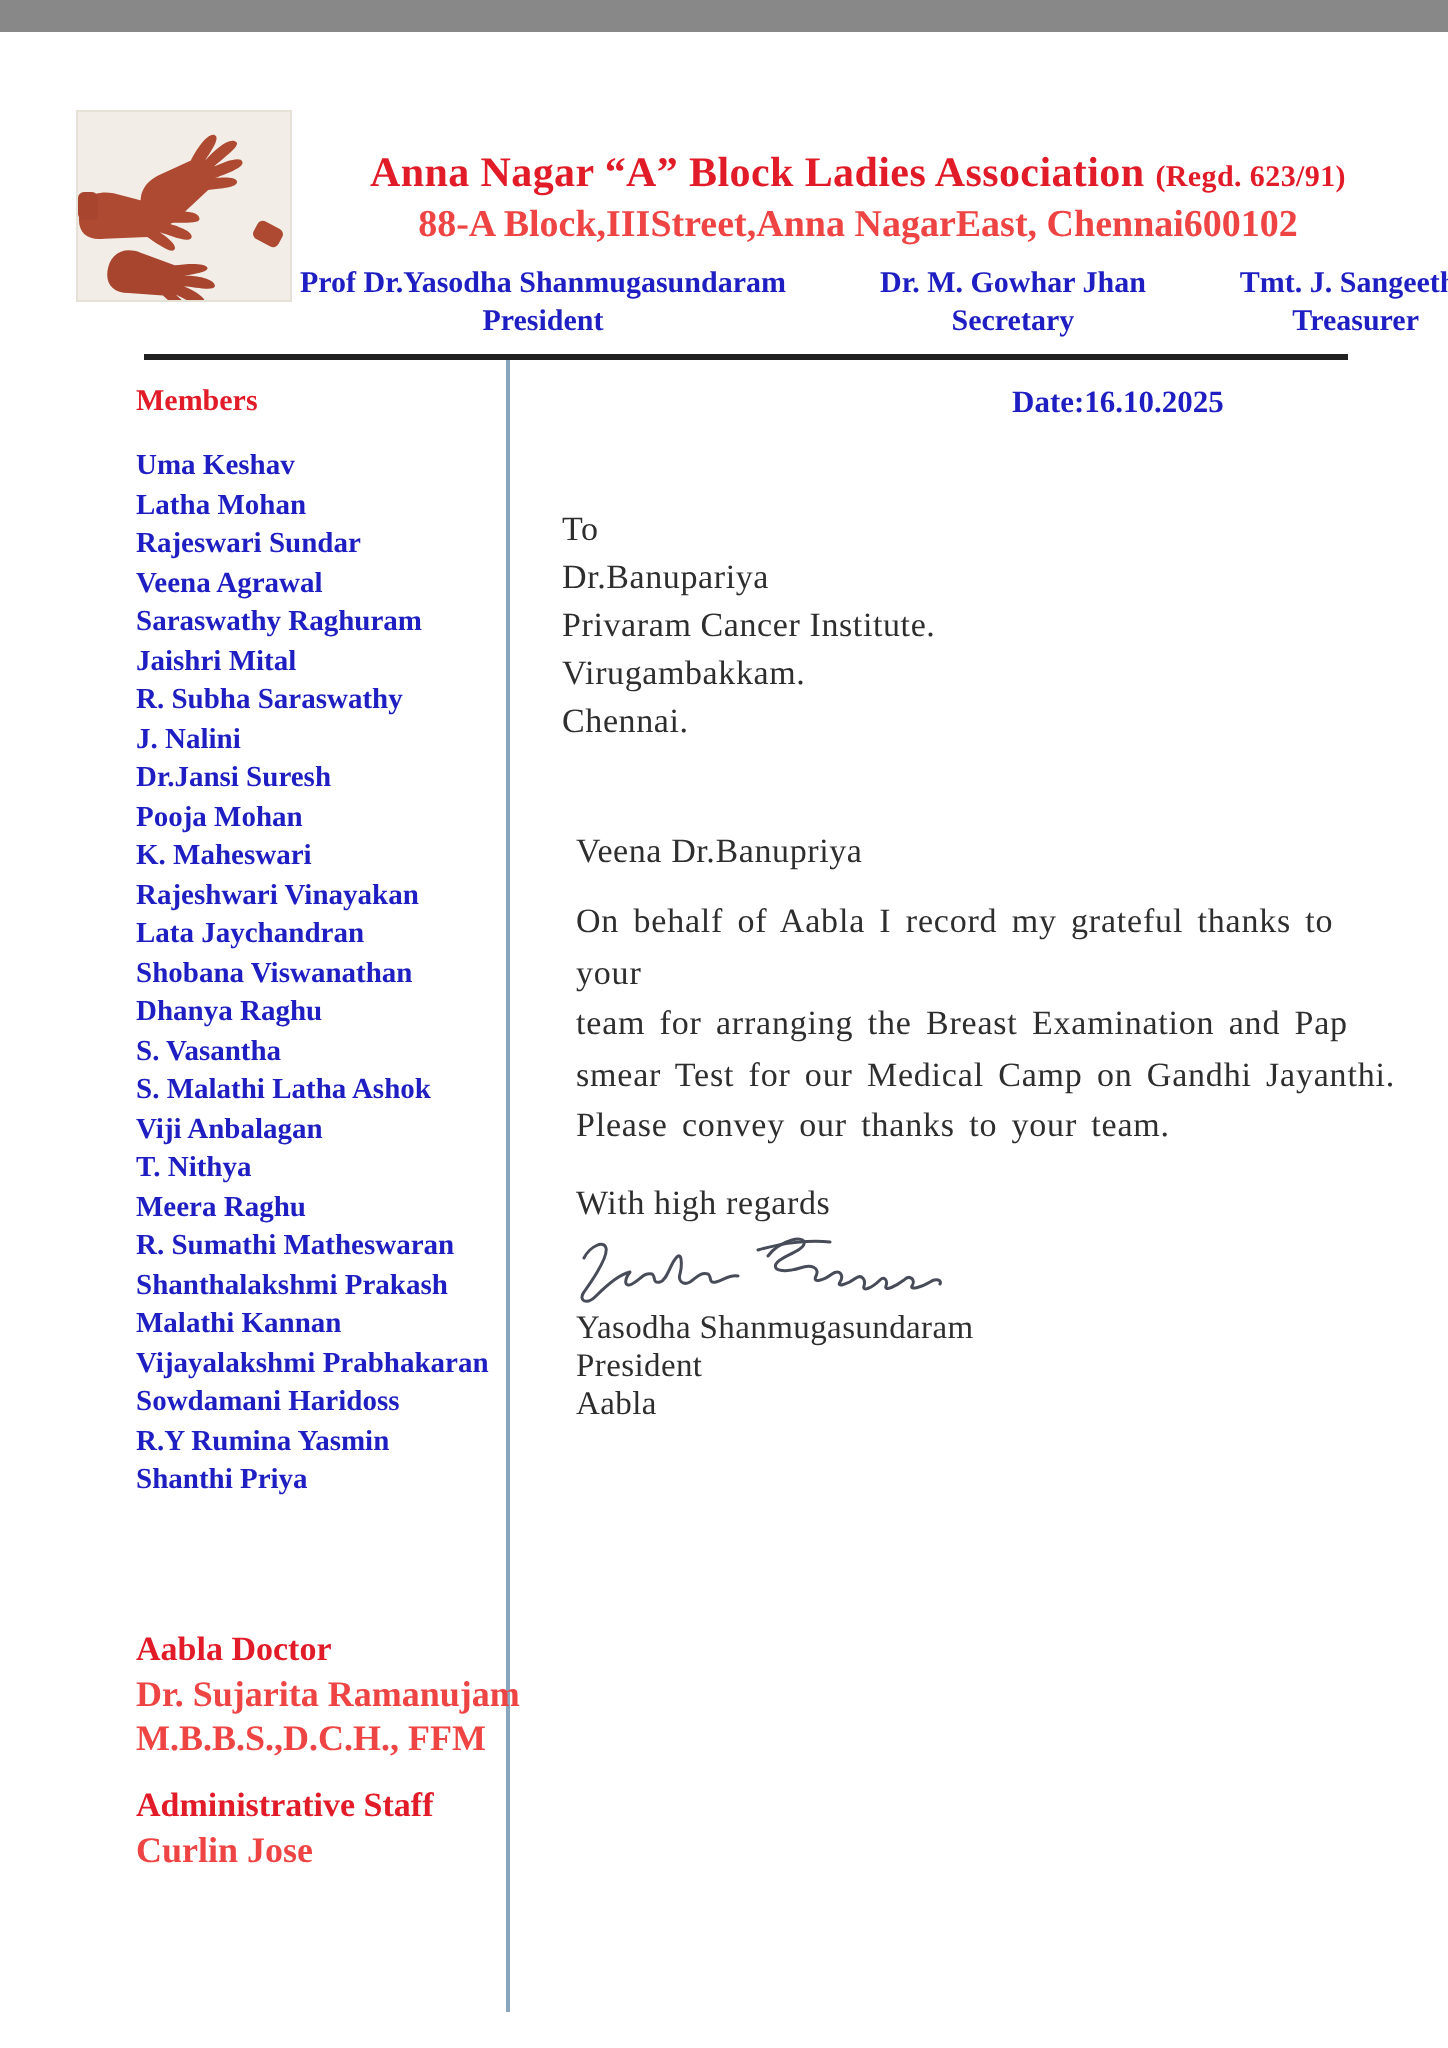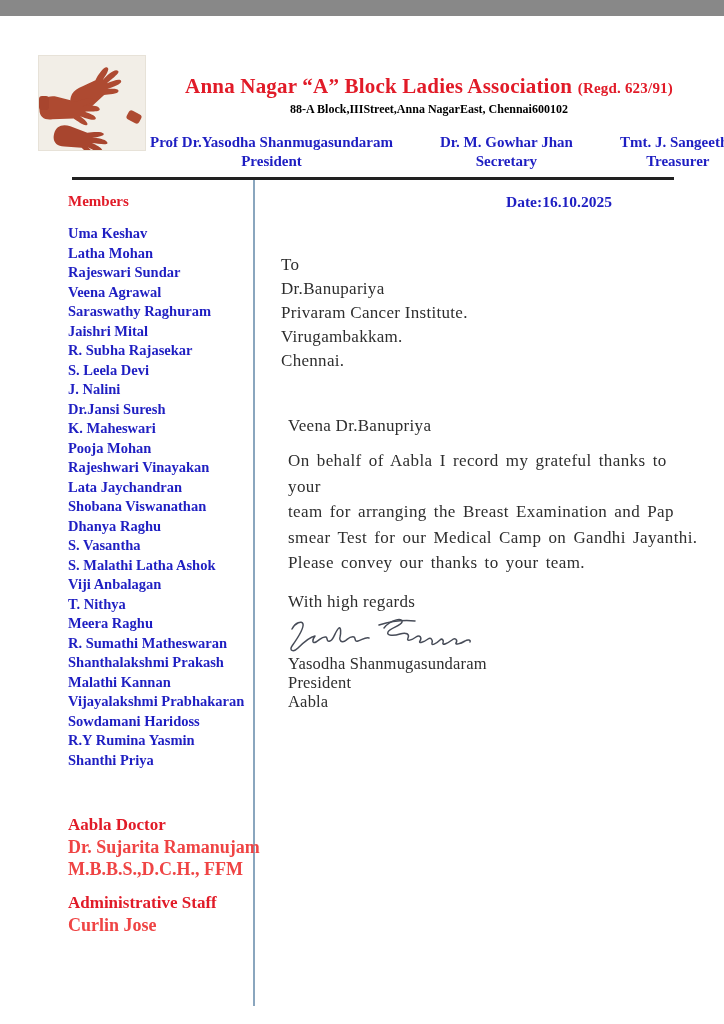--- a/index.html
+++ b/index.html
@@ -39,23 +39,23 @@
     white-space: nowrap;
     letter-spacing: 0.2px;
   }
   .assoc-regd {
     font-size: 15px;
     font-weight: bold;
     color: #e11b28;
   }
   .assoc-address {
     margin-top: 3px;
-    font-size: 12px;
-    font-weight: bold;
-    color: #000000;
+    font-size: 19px;
+    font-weight: bold;
+    color: #ef4444;
   }
   .officers-row {
     position: absolute;
     left: 150px; top: 118px;
     width: 560px;
     display: flex;
     justify-content: space-between;
     gap: 47px;
   }
   .officer-col { text-align: center; }
@@ -237,26 +237,25 @@
   <div class="v-rule"></div>
 
   <div class="members-heading">Members</div>
   <div class="members-list">
     <div class="member-name">Uma Keshav</div>
     <div class="member-name">Latha Mohan</div>
     <div class="member-name">Rajeswari Sundar</div>
     <div class="member-name">Veena Agrawal</div>
     <div class="member-name">Saraswathy Raghuram</div>
     <div class="member-name">Jaishri Mital</div>
-    <div class="member-name">R. Subha Rajasekar</div>
-    <div class="member-name">S. Leela Devi</div>
+    <div class="member-name">R. Subha Saraswathy</div>
     <div class="member-name">J. Nalini</div>
     <div class="member-name">Dr.Jansi Suresh</div>
+    <div class="member-name">Pooja Mohan</div>
     <div class="member-name">K. Maheswari</div>
-    <div class="member-name">Pooja Mohan</div>
     <div class="member-name">Rajeshwari Vinayakan</div>
     <div class="member-name">Lata Jaychandran</div>
     <div class="member-name">Shobana Viswanathan</div>
     <div class="member-name">Dhanya Raghu</div>
     <div class="member-name">S. Vasantha</div>
     <div class="member-name">S. Malathi Latha Ashok</div>
     <div class="member-name">Viji Anbalagan</div>
     <div class="member-name">T. Nithya</div>
     <div class="member-name">Meera Raghu</div>
     <div class="member-name">R. Sumathi Matheswaran</div>

